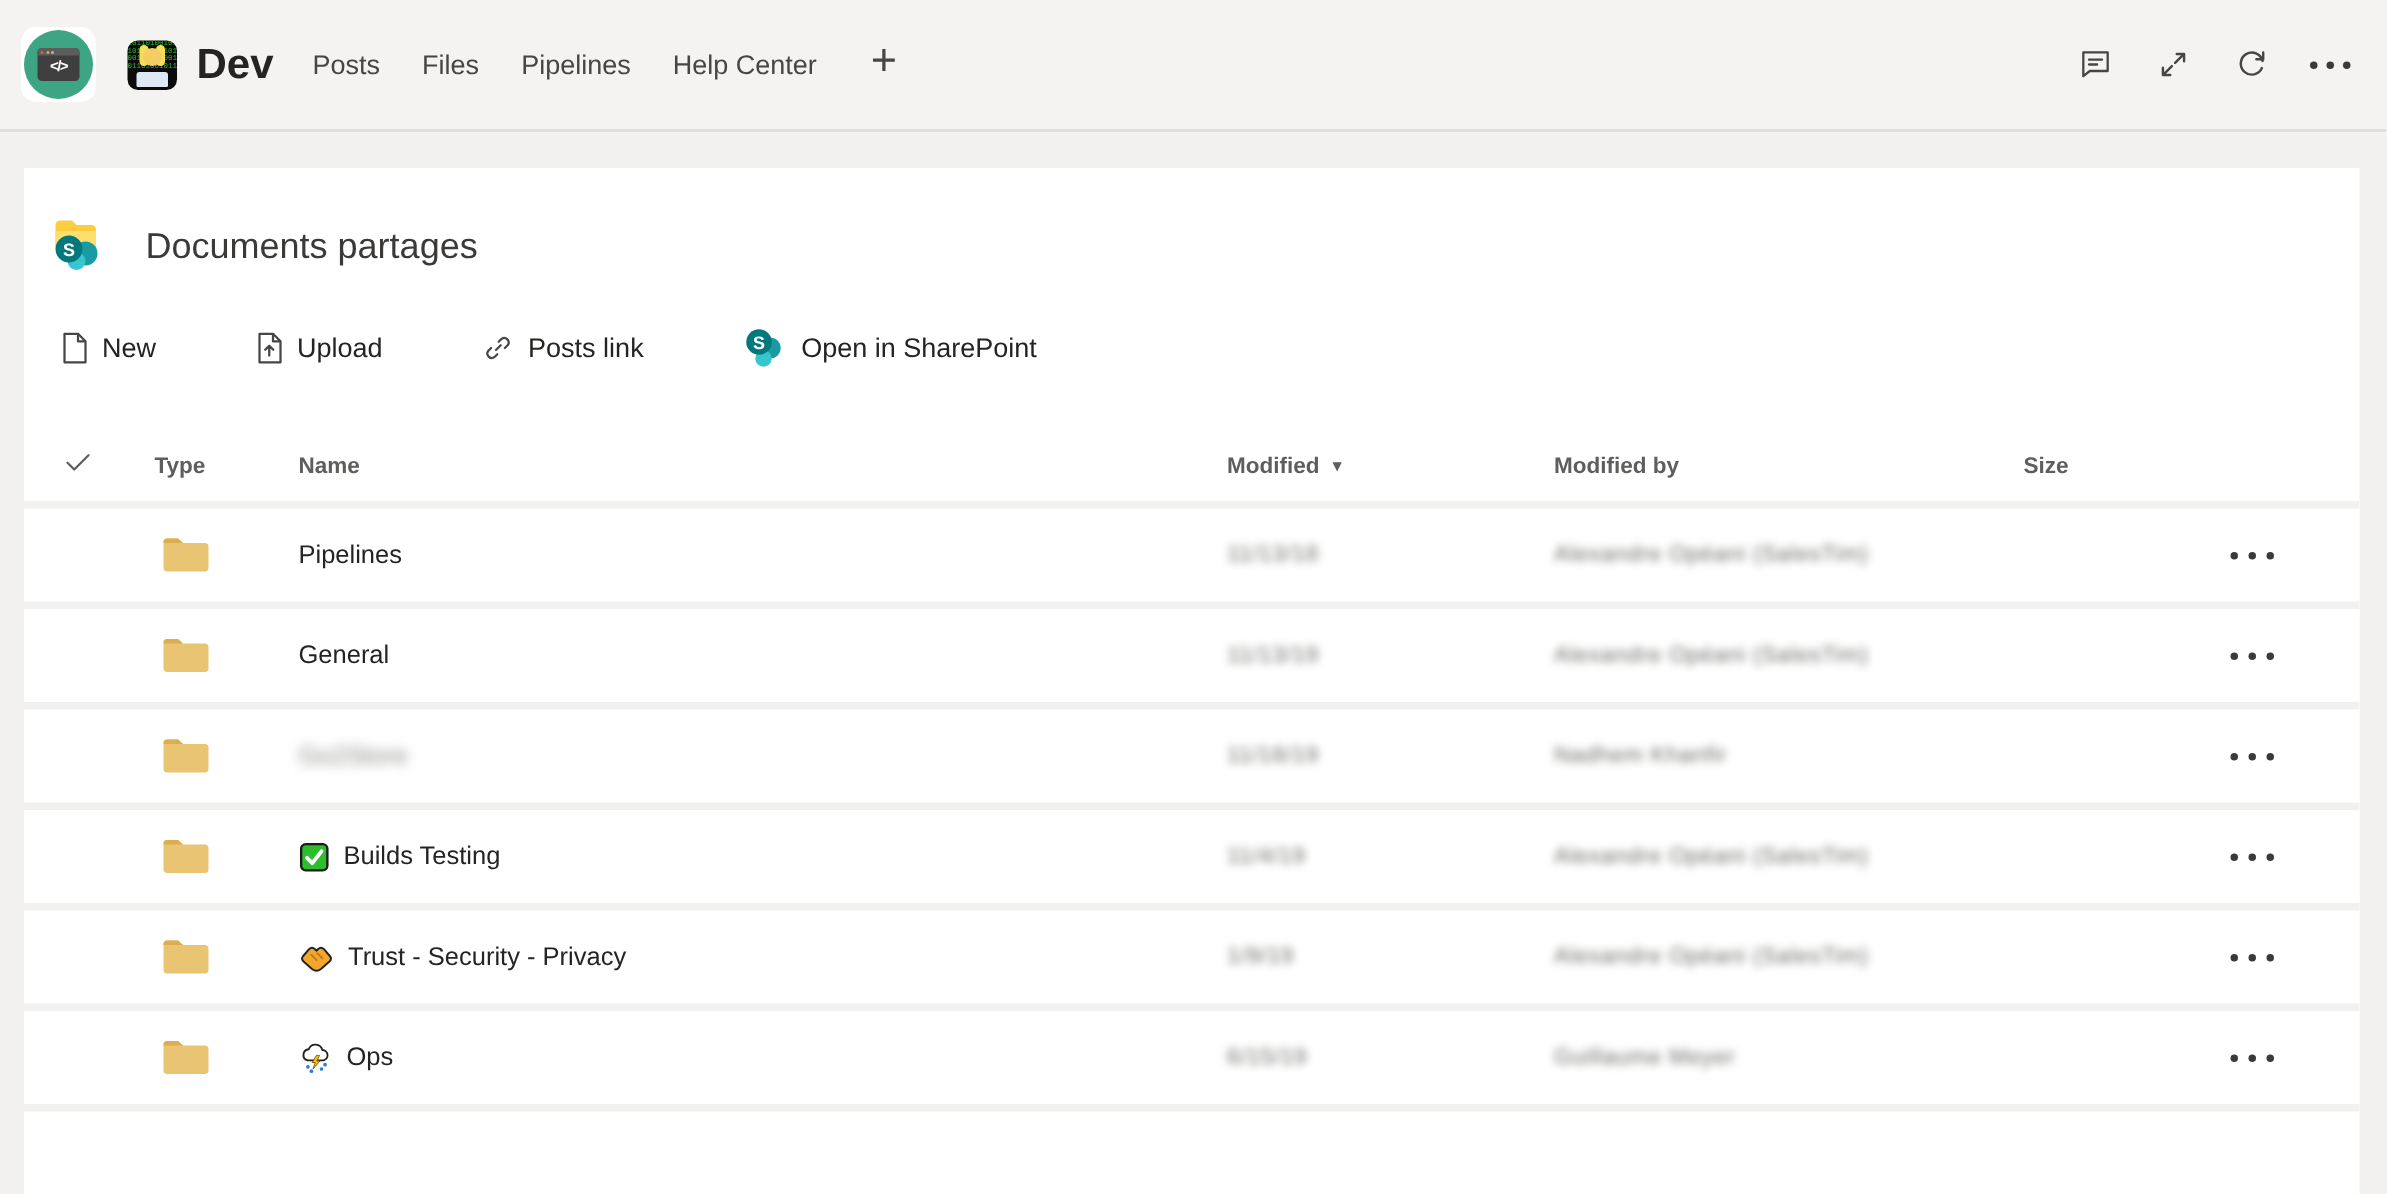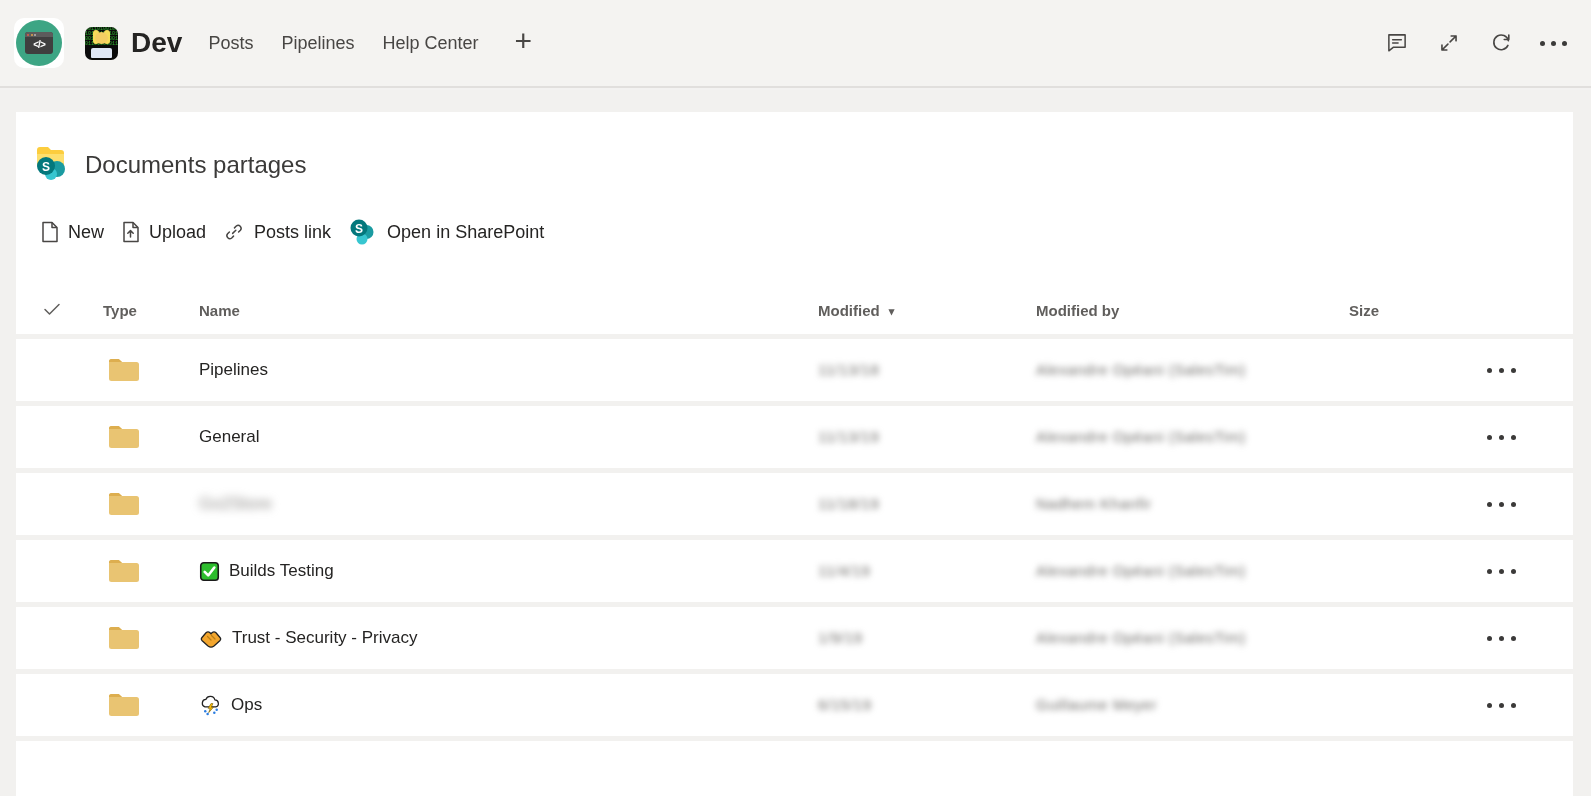--- a/index.html
+++ b/index.html
@@ -47,23 +47,23 @@
   .top-actions svg { display:block; cursor:pointer; }
   .dots-h { display:flex; gap:6px; cursor:pointer; }
   .dots-h i { width:5px; height:5px; border-radius:50%; background:#3b3a39; display:block; }
 
   
   .content-bg { position:absolute; top:90px; left:0; right:0; bottom:0; background:#f2f1ef; }
   .card { position:absolute; left:16px; top:112px; width:1557px; bottom:-4px; background:#fff; }
 
   .lib-header { display:flex; align-items:center; margin:32px 0 0 17px; height:42px; }
   .lib-icon { position:relative; width:40px; height:38px; flex:0 0 auto; }
-  .lib-title { font-size:24px; color:#3b3a39; margin-left:12px; }
-
-  .toolbar { display:flex; align-items:center; margin:30px 0 0 24px; gap:17px; height:32px; }
+  .lib-title { font-size:24px; color:#3b3a39; margin-left:24px; }
+
+  .toolbar { display:flex; align-items:center; margin:30px 0 0 24px; gap:66px; height:32px; }
   .tb-btn { display:flex; align-items:center; gap:9px; font-size:18px; color:#252423; cursor:pointer; }
   .tb-btn svg { display:block; }
 
   
   .grid { display:grid; grid-template-columns:60px 96px 619px 218px 313px 120px 1fr;
     align-items:center; padding:0 40px 0 27px; }
   .thead { margin-top:38px; height:48px; font-size:15px; color:#605e5c;font-weight:bold; }
   .thead .sort-tri { display:inline-block; margin-left:9px; color:#605e5c; font-size:11px; transform:translateY(-1px); }
   .rows .row { height:67px; border-top:5px solid #f2f1ef; background:#fff; cursor:pointer; }
   .rows::after { content:""; display:block; border-top:5px solid #f2f1ef; }
@@ -100,20 +100,24 @@
     <div class="laptop"></div>
   </div>
   <div class="team-name">Dev</div>
 
   <div class="tabs">
     <div class="tab">
       <span class="tab-label">Posts</span>
 
     </div>
 
+    <div class="tab">
+      <span class="tab-label">Files</span>
+
+    </div>
 
     <div class="tab">
       <span class="tab-label">Pipelines</span>
 
     </div>
 
     <div class="tab">
       <span class="tab-label">Help Center</span>
 
     </div>

